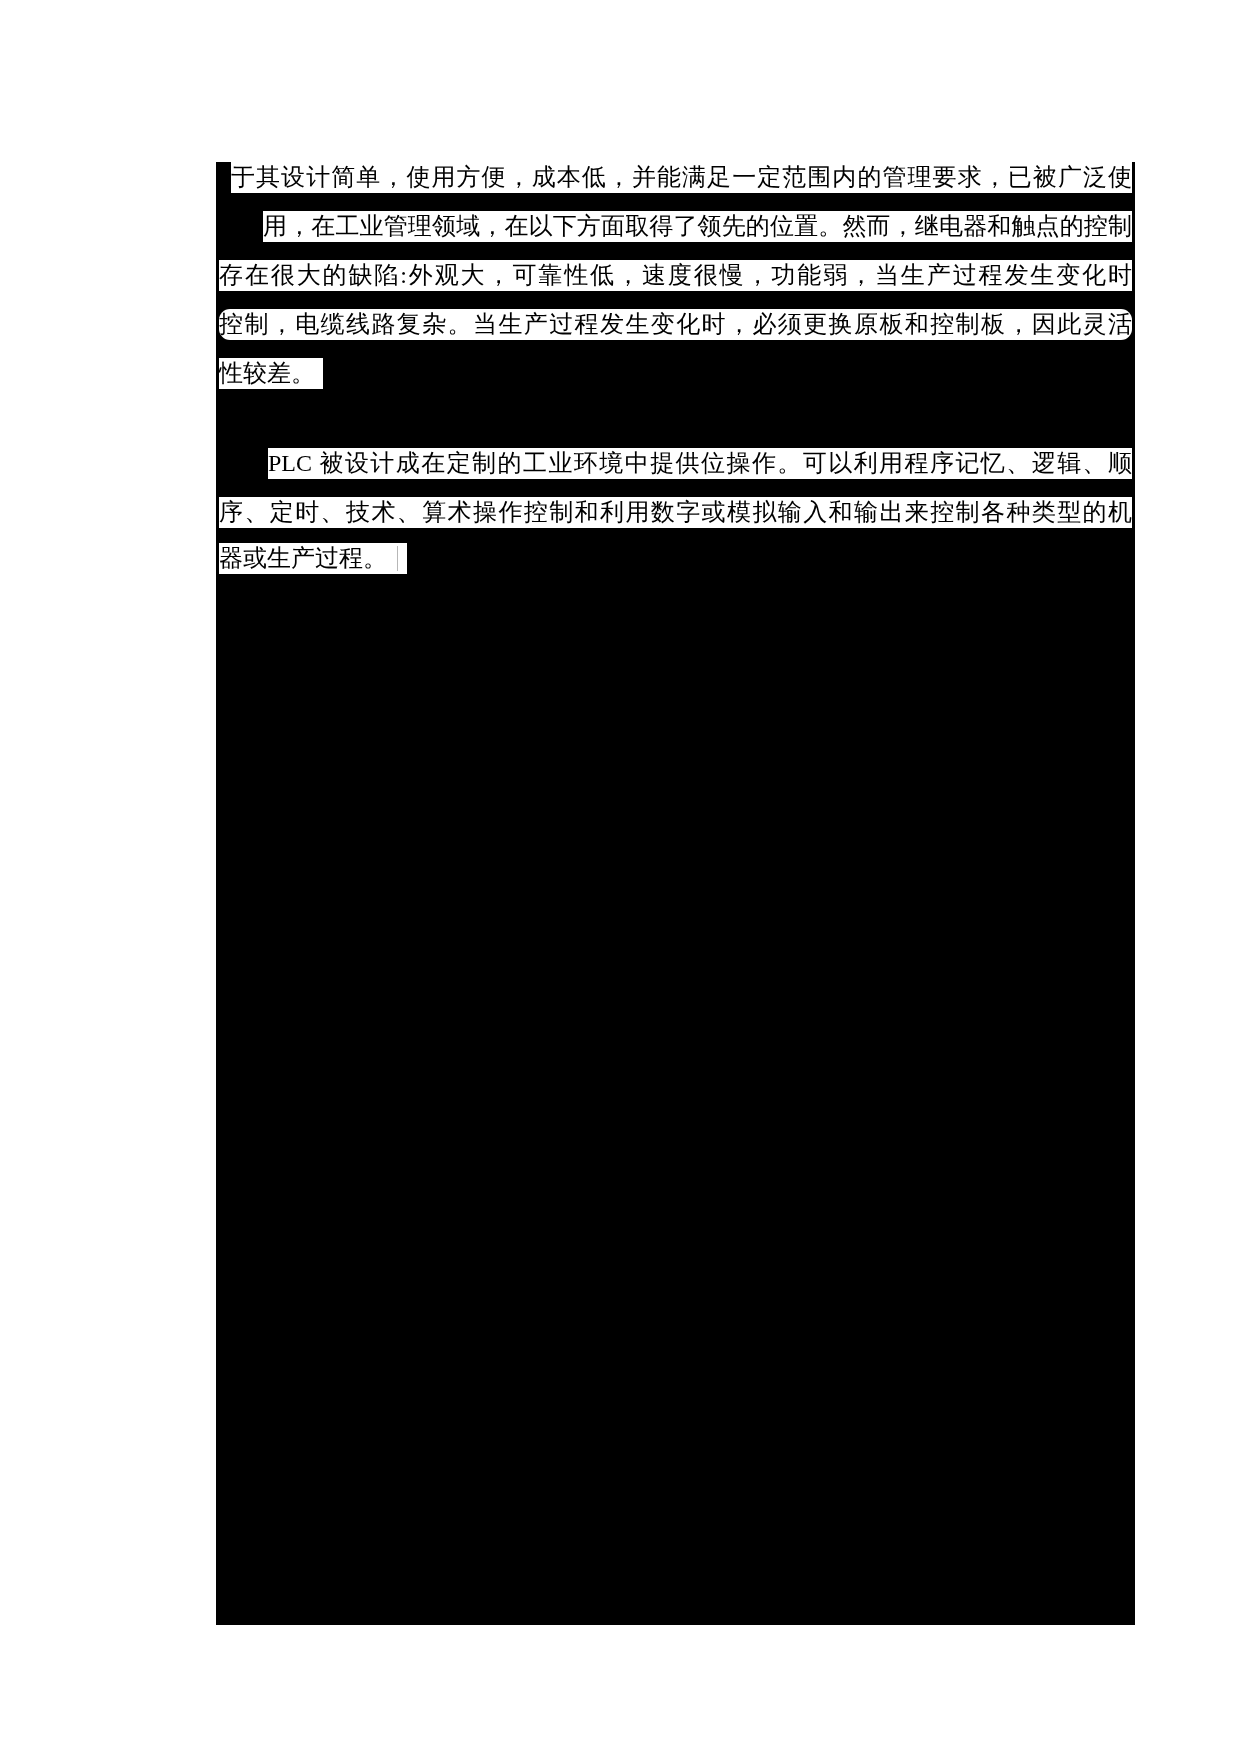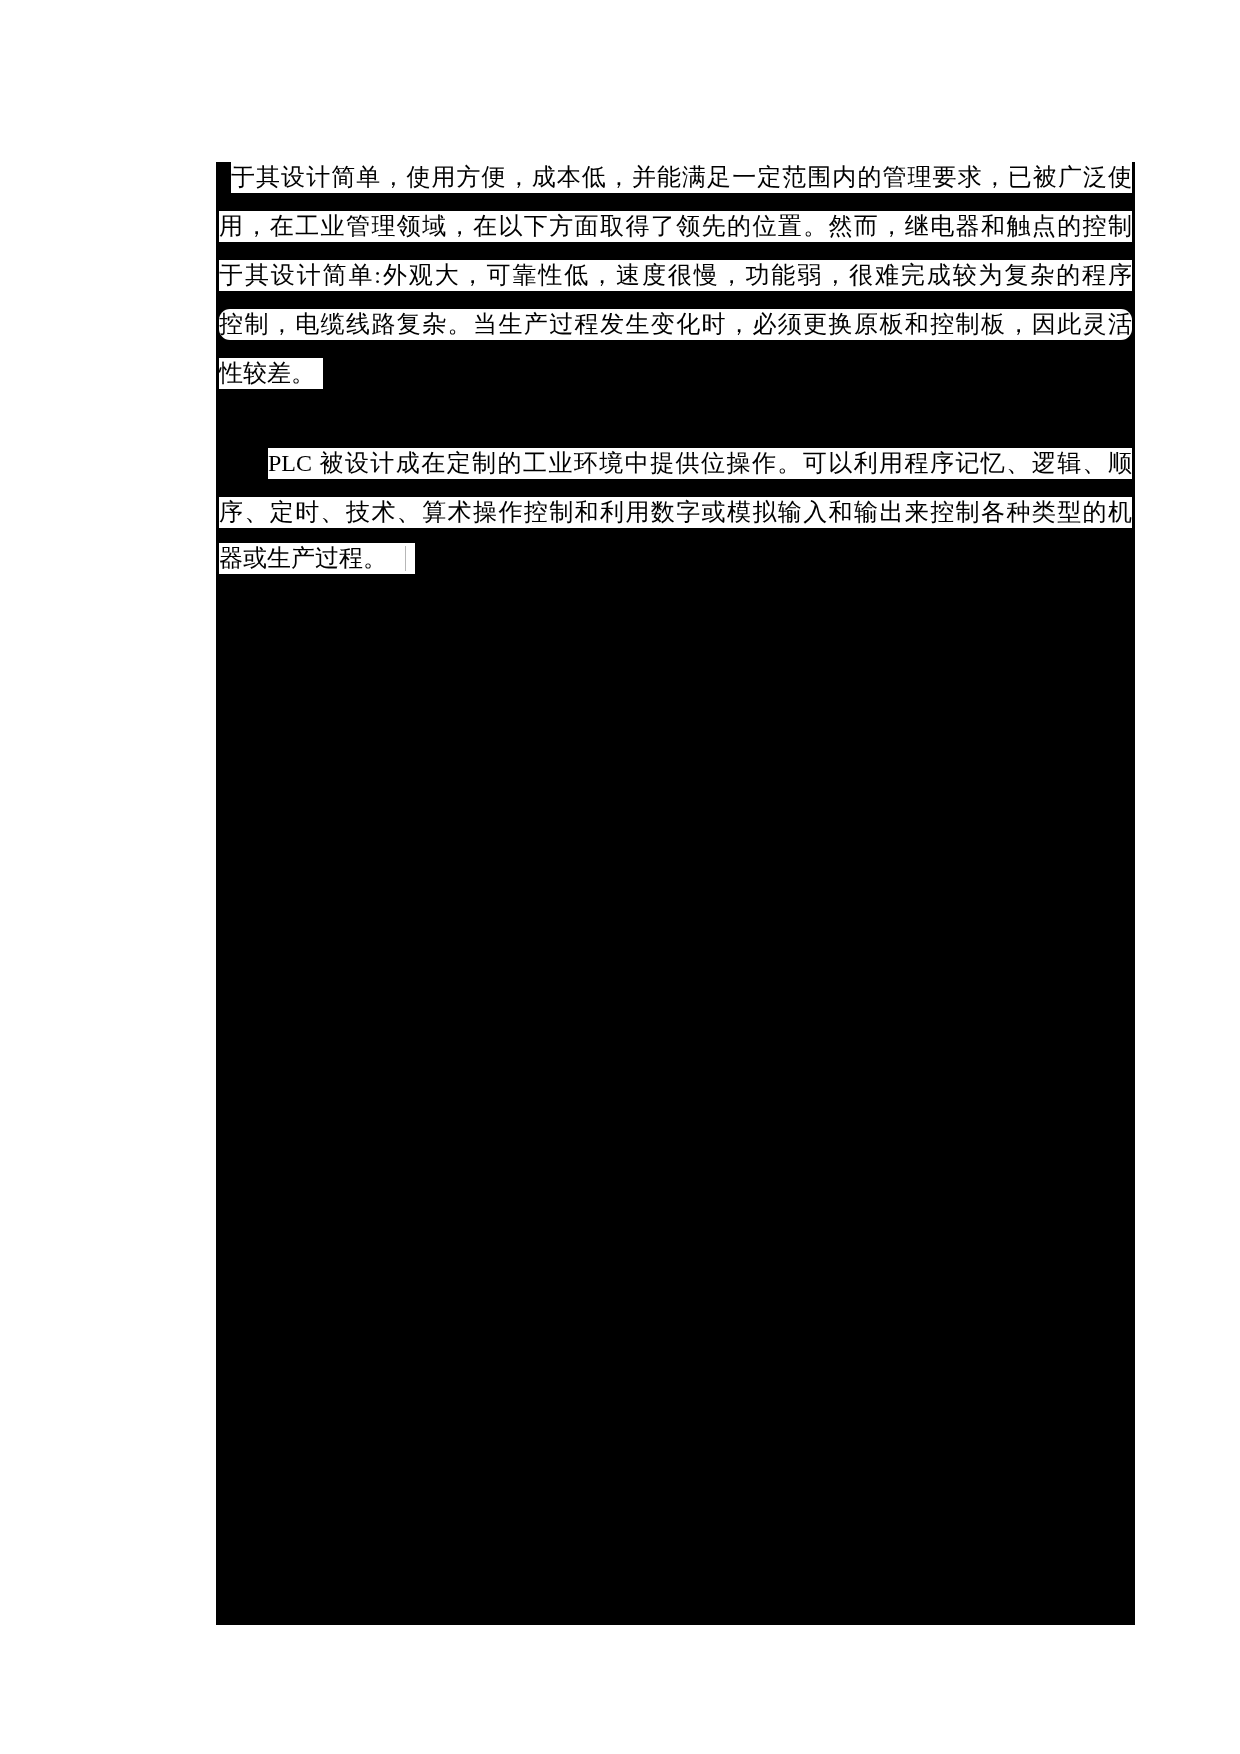--- a/index.html
+++ b/index.html
@@ -38,45 +38,45 @@
     overflow: hidden;
   }
   .line.short {
     right: auto;
     width: -moz-max-content;
     width: max-content;
     text-align: left;
     text-align-last: left;
   }
   .l1 { top: 0px; margin-left: 12px; }
-  .l2 { top: 49px; }
+  .l2 { top: 49px; margin-left: 44px; }
   .l3 { top: 98px; }
   .l4 { top: 147px; border-radius: 11px; }
   .l5 { top: 196px; padding-right: 8px; }
   .l6 { top: 286px; left: 52px; }
   .l7 { top: 335px; }
-  .l8 { top: 381px; padding-right: 28px; }
+  .l8 { top: 381px; padding-right: 20px; }
   
   .l8::after {
     content: "";
     position: absolute;
     right: 9px;
     top: 3px;
     bottom: 3px;
     width: 1px;
     background: #b7b7b7;
   }
 </style>
 </head>
 <body>
 
 <div class="page">
   <div class="highlight-block">
     <div class="line l1">于其设计简单，使用方便，成本低，并能满足一定范围内的管理要求，已被广泛使</div>
     <div class="line l2">用，在工业管理领域，在以下方面取得了领先的位置。然而，继电器和触点的控制</div>
-    <div class="line l3">于其设计简单:外观大，可靠性低，速度很慢，功能弱，很难完成较为复杂的程序</div>
+    <div class="line l3">存在很大的缺陷:外观大，可靠性低，速度很慢，功能弱，当生产过程发生变化时</div>
     <div class="line l4">控制，电缆线路复杂。当生产过程发生变化时，必须更换原板和控制板，因此灵活</div>
     <div class="line l5 short">性较差。</div>
     <div class="line l7">序、定时、技术、算术操作控制和利用数字或模拟输入和输出来控制各种类型的机</div>
     <div class="line l6">PLC 被设计成在定制的工业环境中提供位操作。可以利用程序记忆、逻辑、顺</div>
     <div class="line l8 short">器或生产过程。</div>
   </div>
 </div>
 
 </body></html>

